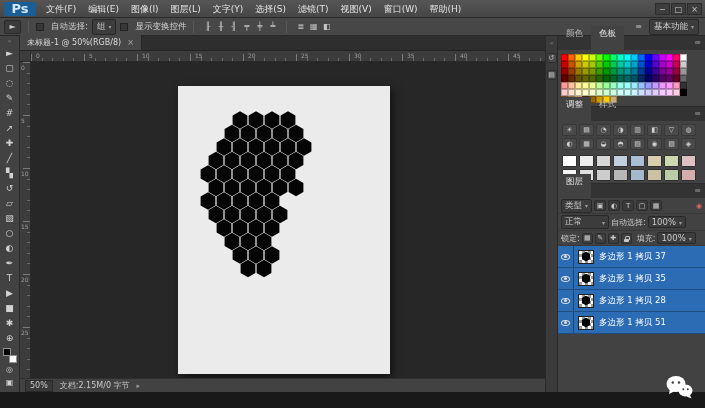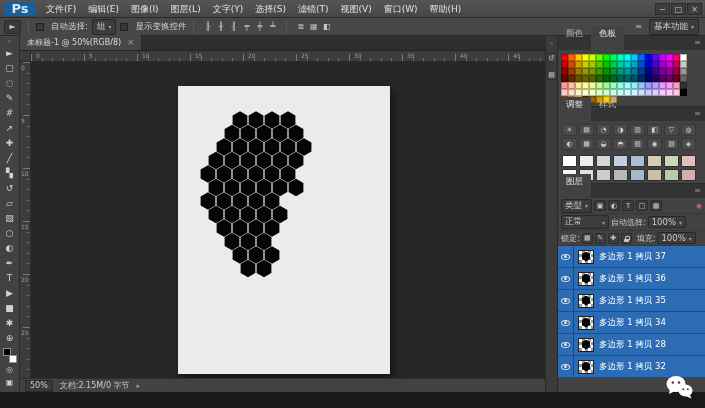--- a/index.html
+++ b/index.html
@@ -568,49 +568,35 @@
               <span class="eye"></span>
             </div>
             <div class="thumb"></div>
             <span class="layer-name">多边形 1 拷贝 37</span>
           </div>
           <div class="layer-row selected">
             <div class="eye-cell">
               <span class="eye"></span>
             </div>
             <div class="thumb"></div>
-            <span class="layer-name">多边形 1 拷贝 36</span>
-          </div>
-          <div class="layer-row selected">
-            <div class="eye-cell">
-              <span class="eye"></span>
-            </div>
-            <div class="thumb"></div>
             <span class="layer-name">多边形 1 拷贝 35</span>
-          </div>
-          <div class="layer-row selected">
-            <div class="eye-cell">
-              <span class="eye"></span>
-            </div>
-            <div class="thumb"></div>
-            <span class="layer-name">多边形 1 拷贝 34</span>
           </div>
           <div class="layer-row selected">
             <div class="eye-cell">
               <span class="eye"></span>
             </div>
             <div class="thumb"></div>
             <span class="layer-name">多边形 1 拷贝 28</span>
           </div>
           <div class="layer-row selected">
             <div class="eye-cell">
               <span class="eye"></span>
             </div>
             <div class="thumb"></div>
-            <span class="layer-name">多边形 1 拷贝 32</span>
+            <span class="layer-name">多边形 1 拷贝 51</span>
           </div>
         </div>
     </div>
   </div>
 
   <div class="watermark">
     <svg width="27" height="24" viewBox="0 0 27 24">
       <ellipse cx="10" cy="9" rx="9.5" ry="8" fill="#ffffff"></ellipse>
       <polygon points="4,14 3,19 9,16" fill="#ffffff"></polygon>
       <circle cx="6.8" cy="7.5" r="1.2" fill="#424242"></circle>

